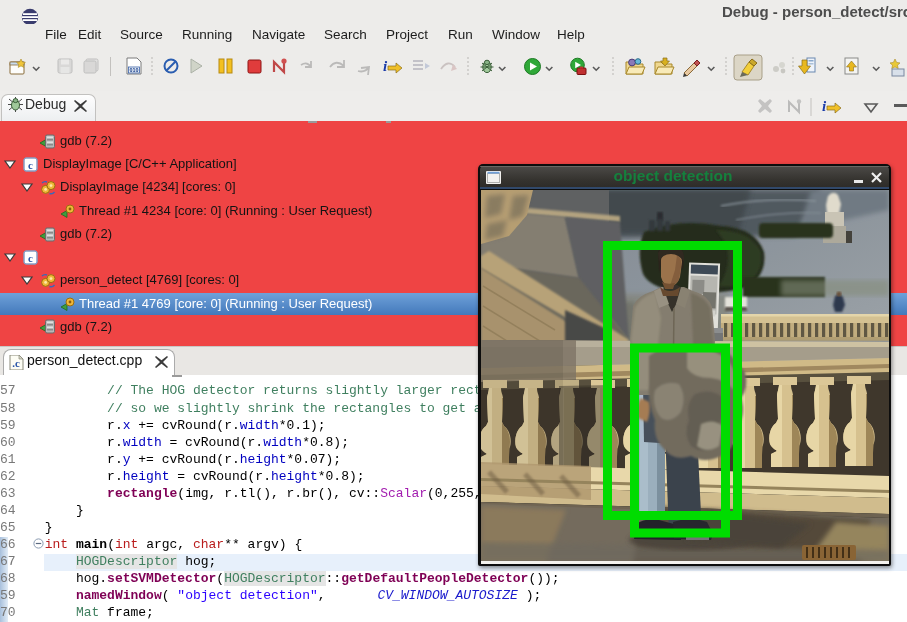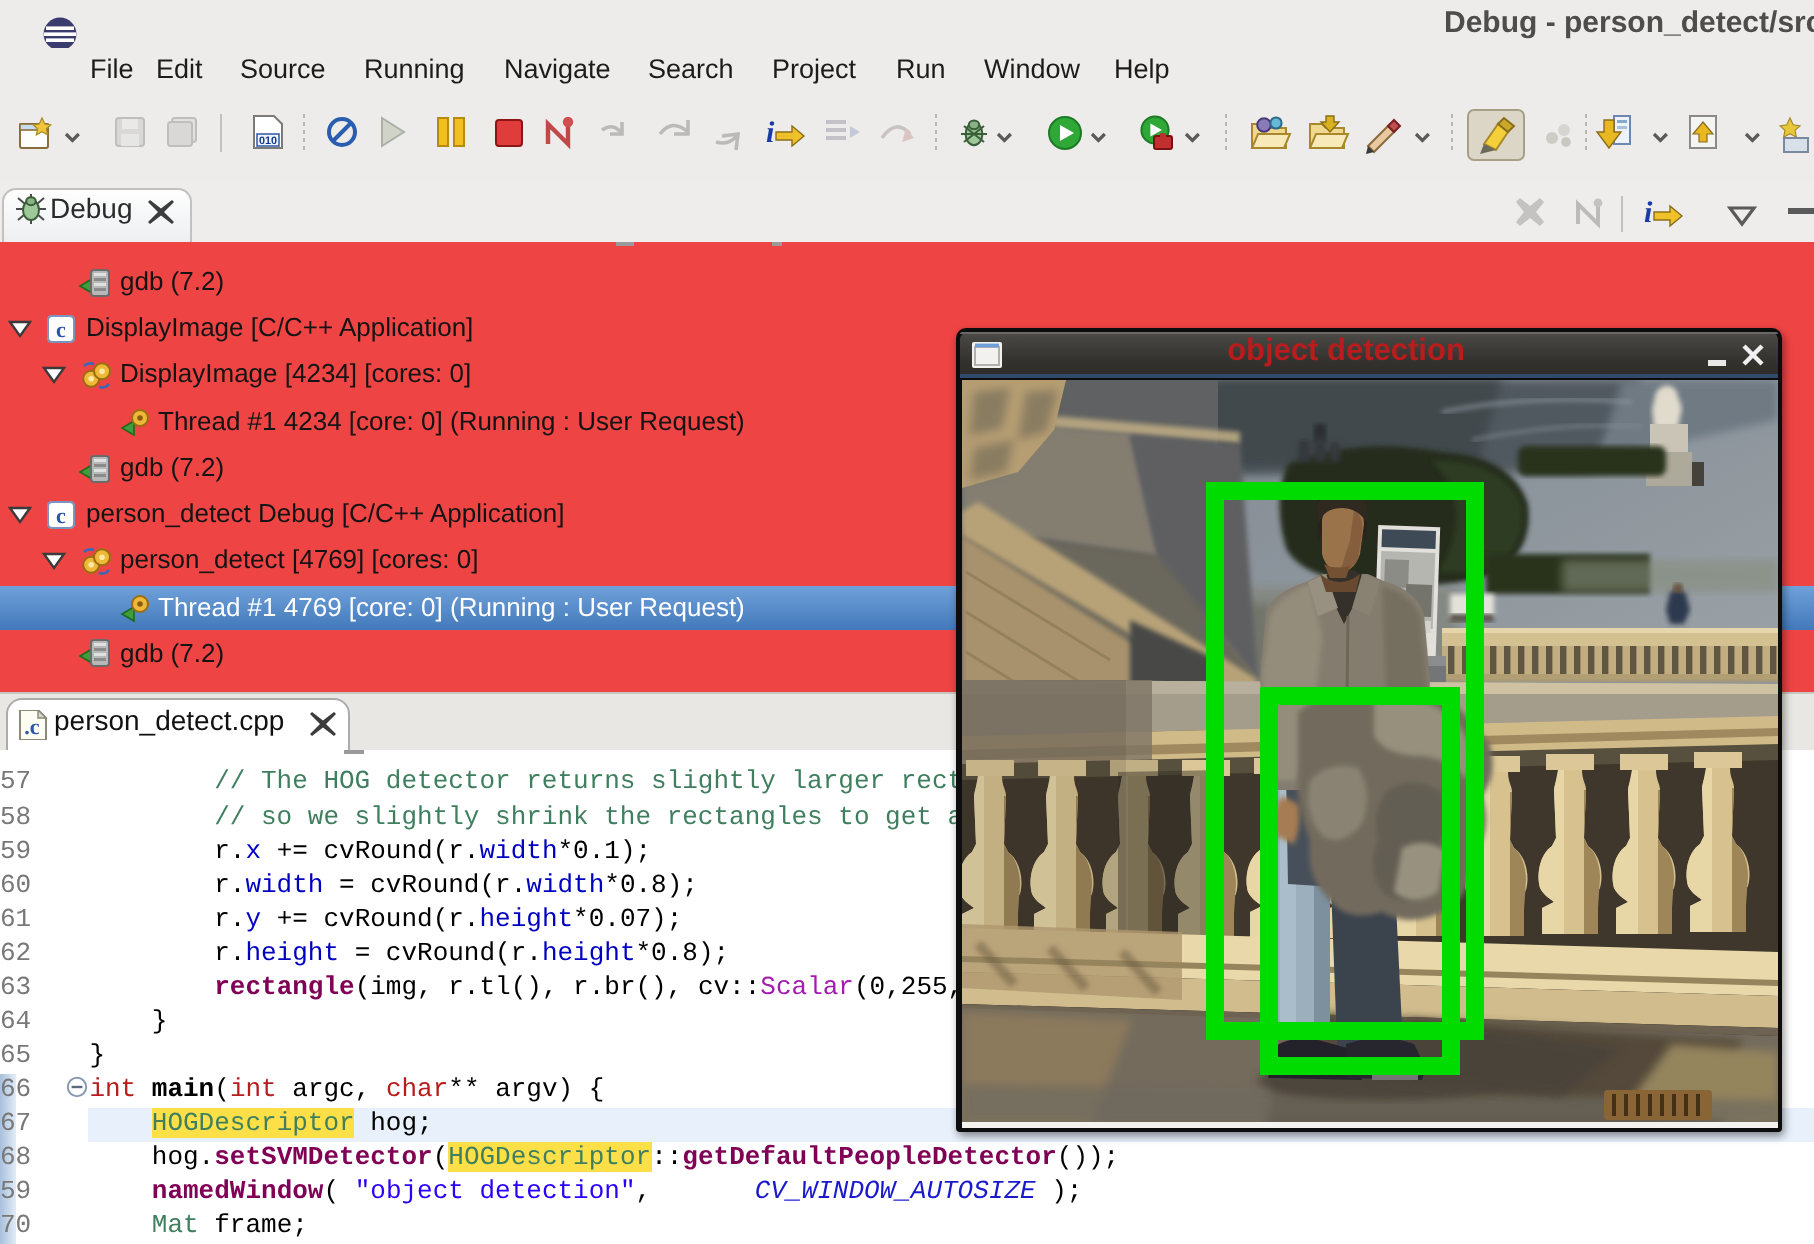--- a/index.html
+++ b/index.html
@@ -19,26 +19,26 @@
   pre.cl{position:absolute;margin:0;font:13px/17px "Liberation Mono",monospace;white-space:pre;}
   .num{position:absolute;width:28px;text-align:left;font:13px/17px "Liberation Mono",monospace;color:#787878;}
   .kw{color:#b91c1c;font-weight:normal;}
   .cm{color:#3f7f5f;}
   .fd{color:#0000c0;}
   .st{color:#2a00ff;}
   .mac{color:#1a1acc;font-style:italic;margin-left:44px;}
   .fn{color:#7f0055;font-weight:bold;}
   .cls{color:#3f7f5f;}
   .ty{color:#a21caf;}
-  .occ{background:#fde047;}
+  .occ{background:#e5e5e5;}
   #win{left:478px;top:164px;width:413px;height:402px;background:#0d0d0d;
        border-radius:5px 5px 2px 2px;box-shadow:1px 2px 4px rgba(0,0,0,0.45);}
   #wtitle{left:480px;top:166px;width:409px;height:23px;border-radius:4px 4px 0 0;
           background:linear-gradient(#4c4a47,#35332f 60%,#2c2a27);}
-  #wtext{left:480px;top:167px;width:386px;text-align:center;color:#b91c1c;
+  #wtext{left:480px;top:167px;width:386px;text-align:center;color:#15803d;
          font-size:15.5px;font-weight:bold;}
   #photo{left:481px;top:190px;width:408px;height:371px;}
   #wbottom{left:481px;top:561px;width:408px;height:3px;background:#f4f2ee;}
 </style></head>
 <body>
 <div class="abs" id="titlebar">
 <svg class="abs" style="left:21px;top:8px" width="18" height="18" viewBox="0 0 18 18">
   <circle cx="9" cy="9" r="8.2" fill="#3a3c6e"></circle>
   <rect x="2" y="5.2" width="14" height="1.8" fill="#fff"></rect>
   <rect x="1" y="8.2" width="16" height="1.8" fill="#fff"></rect>
@@ -304,21 +304,20 @@
     <use href="#expand" x="22" y="156"></use>
       <use href="#gears" x="41" y="153"></use>
     <use href="#thread" x="61" y="176"></use>
     <use href="#gdbic" x="40" y="199"></use>
   </svg>
   <span class="trow" style="left:60px;top:12px">gdb (7.2)</span>
   <span class="trow" style="left:43px;top:35px">DisplayImage [C/C++ Application]</span>
   <span class="trow" style="left:60px;top:58px">DisplayImage [4234] [cores: 0]</span>
   <span class="trow" style="left:79px;top:82px">Thread #1 4234 [core: 0] (Running : User Request)</span>
   <span class="trow" style="left:60px;top:105px">gdb (7.2)</span>
-  <span class="trow" style="left:43px;top:128px">person_detect Debug [C/C++ Application]</span>
   <span class="trow" style="left:60px;top:151px">person_detect [4769] [cores: 0]</span>
   <span class="trow" style="left:79px;top:175px;color:#ffffff">Thread #1 4769 [core: 0] (Running : User Request)</span>
   <span class="trow" style="left:60px;top:198px">gdb (7.2)</span>
 </div>
 <div class="abs" id="edtabs">
   <div class="abs" style="left:3px;top:2px;width:170px;height:27px;background:#ffffff;border:1px solid #ababab;border-bottom:none;border-radius:8px 8px 0 0;"></div>
   <svg class="abs" style="left:9px;top:8px" width="15" height="15" viewBox="0 0 15 15">
     <path d="M1 0 h9 l4 4 v11 h-13 z" fill="#fdfdf4" stroke="#8a8a7a"></path>
     <path d="M10 0 l4 4 h-4 z" fill="#d8d8c8" stroke="#8a8a7a" stroke-width="0.7"></path>
     <text x="7" y="12" text-anchor="middle" font-family="Liberation Serif" font-size="11" font-weight="bold" fill="#2a55a8">.c</text>

